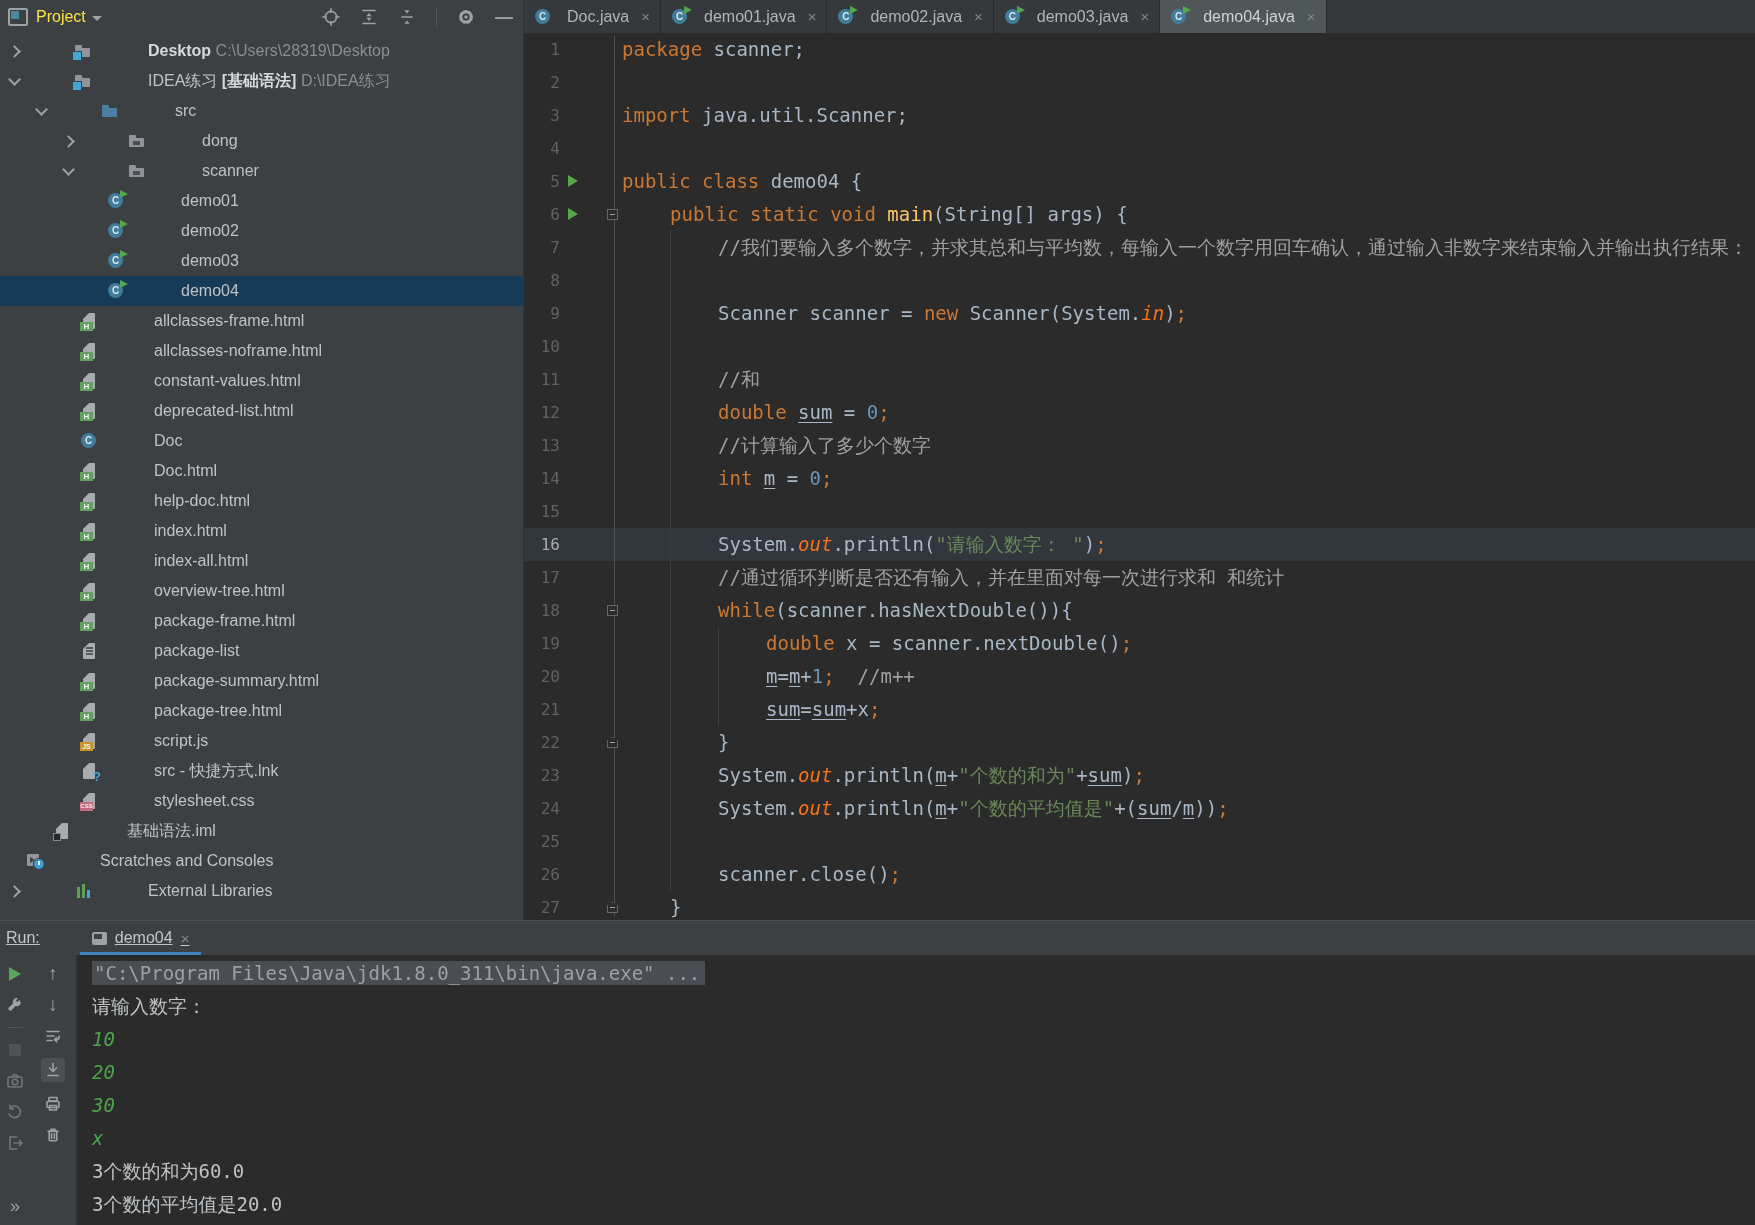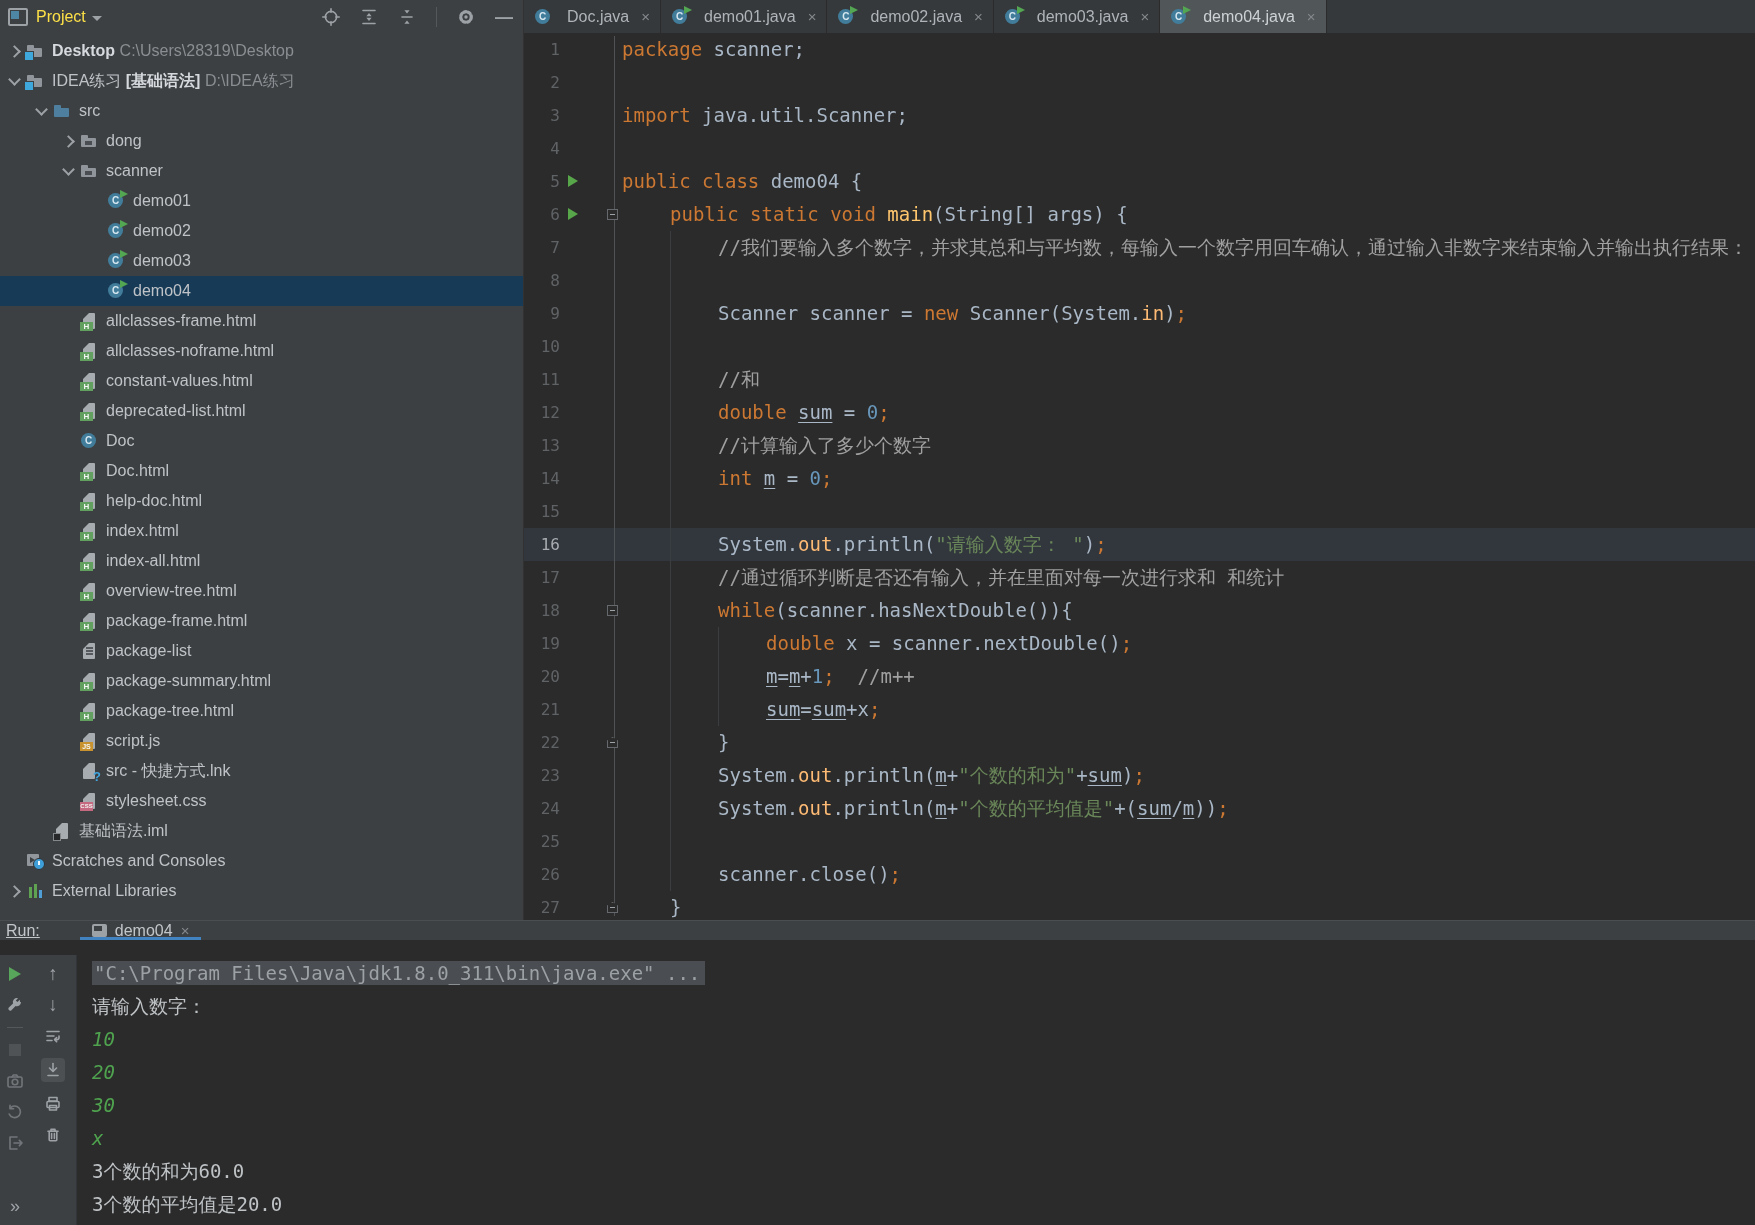--- a/index.html
+++ b/index.html
@@ -10,21 +10,21 @@
   .project-panel{position:absolute;left:0;top:0;width:523px;height:920px;background:#3D4043;border-right:1px solid #323232;overflow:hidden;}
   .panel-toolbar{height:34px;display:flex;align-items:center;padding:0 10px 0 8px;}
   .proj-win-ico{position:relative;width:16px;height:14px;border:2px solid #9DA2A7;border-radius:2px;display:inline-block;}
   .proj-win-ico i{position:absolute;left:1px;top:1px;width:8px;height:8px;background:#4E86A5;}
   .proj-title{color:#fde047;font-size:16px;margin:0 6px 0 8px;}
   .dd-caret{width:0;height:0;border-left:5px solid transparent;border-right:5px solid transparent;border-top:5px solid #9DA2A7;display:inline-block;margin-top:2px;}
   .ptb-icons{margin-left:auto;display:flex;align-items:center;gap:20px;}
   .ptb-icons .vdiv{width:1px;height:20px;background:#55585B;}
   .minus{color:#9DA2A7;font-size:18px;font-weight:bold;line-height:18px;}
   .tree{position:absolute;top:36px;left:0;right:0;bottom:0;font-size:16px;color:#BFC3C7;}
-  .trow{height:30px;display:flex;align-items:center;white-space:nowrap;box-sizing:border-box;cursor:default;}
+  .trow{height:30px;display:flex;align-items:center;white-space:nowrap;box-sizing:border-box;cursor:default;gap:48px;}
   .trow.sel{background:#173B57;}
   .tlabel{white-space:pre;}
   .t-b{font-weight:bold;color:#D6DADE;}
   .t-dim{color:#8A8E92;}
   .chev{display:inline-block;width:21px;flex:0 0 21px;position:relative;height:30px;}
   .chev i{position:absolute;left:5px;top:11px;width:7px;height:7px;border-right:2px solid #9DA2A7;border-bottom:2px solid #9DA2A7;}
   .chev.r i{transform:rotate(-45deg);}
   .chev.d i{transform:rotate(45deg);top:9px;}
 
   
@@ -66,30 +66,30 @@
   .gut-run{position:absolute;left:44px;top:10px;width:0;height:0;border-top:6px solid transparent;border-bottom:6px solid transparent;border-left:10px solid #57A64A;}
   .gut-fold{position:absolute;left:83px;top:11px;width:11px;height:11px;background:#2B2B2B;border:1px solid #65696D;box-sizing:border-box;z-index:2;}
   .gut-fold:after{content:"";position:absolute;left:2px;top:4px;width:5px;height:1px;background:#9DA2A7;}
   .gut-fold.end{clip-path:polygon(50% 0,100% 32%,100% 100%,0 100%,0 32%);}
   .code{display:inline-block;margin-left:98px;}
   .k{color:#CC7832;}
   .p{color:#A9B7C6;}
   .c{color:#A0A0A0;}
   .s{color:#6A8759;}
   .n{color:#6897BB;}
-  .f{color:#fdba74;margin-top:16px;}
+  .f{color:#f97316;font-style:italic;margin-top:16px;}
   .m{color:#FFC66D;}
   .u{color:#A9B7C6;text-decoration:underline;text-underline-offset:3px;text-align:right;}
   .x{color:#CC7832;}
   .vg{position:absolute;width:1px;background:#505356;z-index:1;}
   .vg.faint{background:#3A3E41;}
 
   
   .runpanel{position:absolute;left:0;top:920px;width:1755px;height:305px;background:#2B2B2B;}
-  .run-header{height:20px;background:#3D4043;border-top:1px solid #4A4E52;display:flex;align-items:center;font-size:16px;color:#C2C6CA;box-sizing:border-box;text-decoration:underline;}
+  .run-header{height:35px;background:#3D4043;border-top:1px solid #4A4E52;display:flex;align-items:center;font-size:16px;color:#C2C6CA;box-sizing:border-box;text-decoration:underline;}
   .run-label{margin-left:6px;}
   .run-tab{display:flex;align-items:center;gap:8px;margin-left:40px;height:100%;padding:0 12px;position:relative;cursor:default;}
   .run-tab .underline{position:absolute;left:0;right:0;bottom:0;height:3px;background:#4083C0;}
   .run-tab .x{color:#85898D;font-size:15px;}
   .mon{position:relative;width:15px;height:13px;background:#9DA2A7;border-radius:2px;display:inline-block;}
   .mon i{position:absolute;left:2px;top:2px;width:8px;height:5px;background:#3D4043;}
   .run-body{position:absolute;top:35px;left:0;right:0;bottom:0;}
   .rtb1{position:absolute;left:0;top:0;width:30px;bottom:0;background:#3D4043;display:flex;flex-direction:column;align-items:center;gap:13px;padding-top:10px;box-sizing:border-box;}
   .rtb2{position:absolute;left:30px;top:0;width:47px;bottom:0;background:#3D4043;border-right:1px solid #313438;display:flex;flex-direction:column;align-items:center;gap:13px;padding-top:10px;box-sizing:border-box;}
   .tbico{width:18px;height:18px;display:flex;align-items:center;justify-content:center;color:#9DA2A7;}

